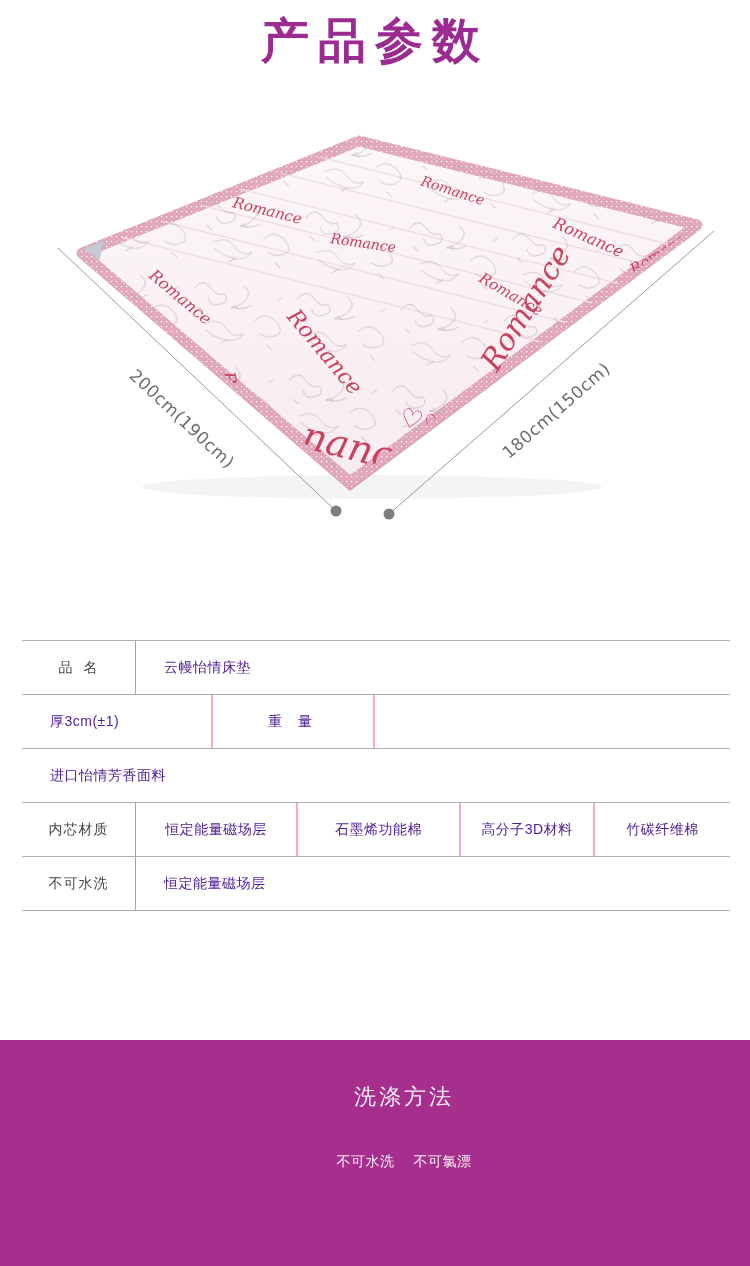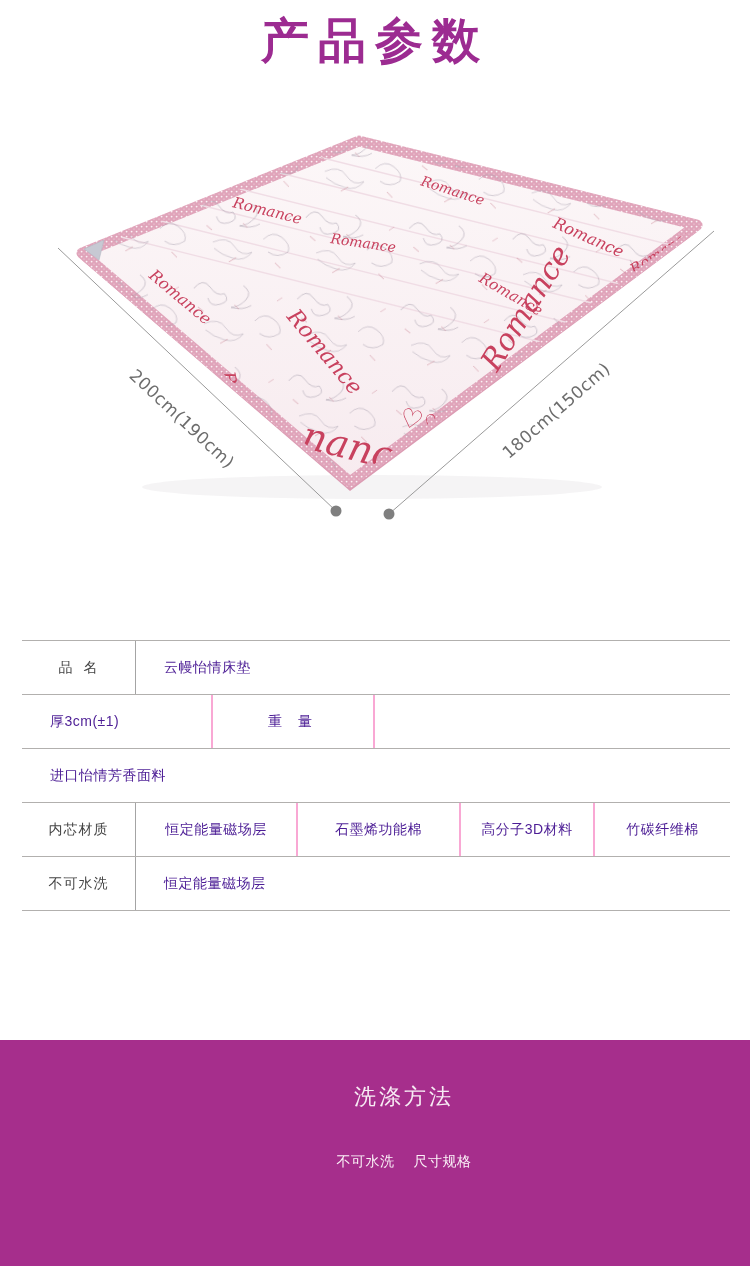--- a/index.html
+++ b/index.html
@@ -206,21 +206,21 @@
           <path d="M10 9 L50 51 M50 9 L10 51"></path>
         </svg>
         <div class="icon-label">不可水洗</div>
       </div>
 
       <div class="icon-item">
         <svg class="care-icon" viewBox="0 0 60 56">
           <path d="M30 9 L7 49 L53 49 Z"></path>
           <path d="M9 9 L51 51 M51 9 L9 51"></path>
         </svg>
-        <div class="icon-label">尺寸规格</div>
+        <div class="icon-label">不可氯漂</div>
       </div>
 
 
 
     </div>
   </div>
 
 </div>
 
 </body></html>

